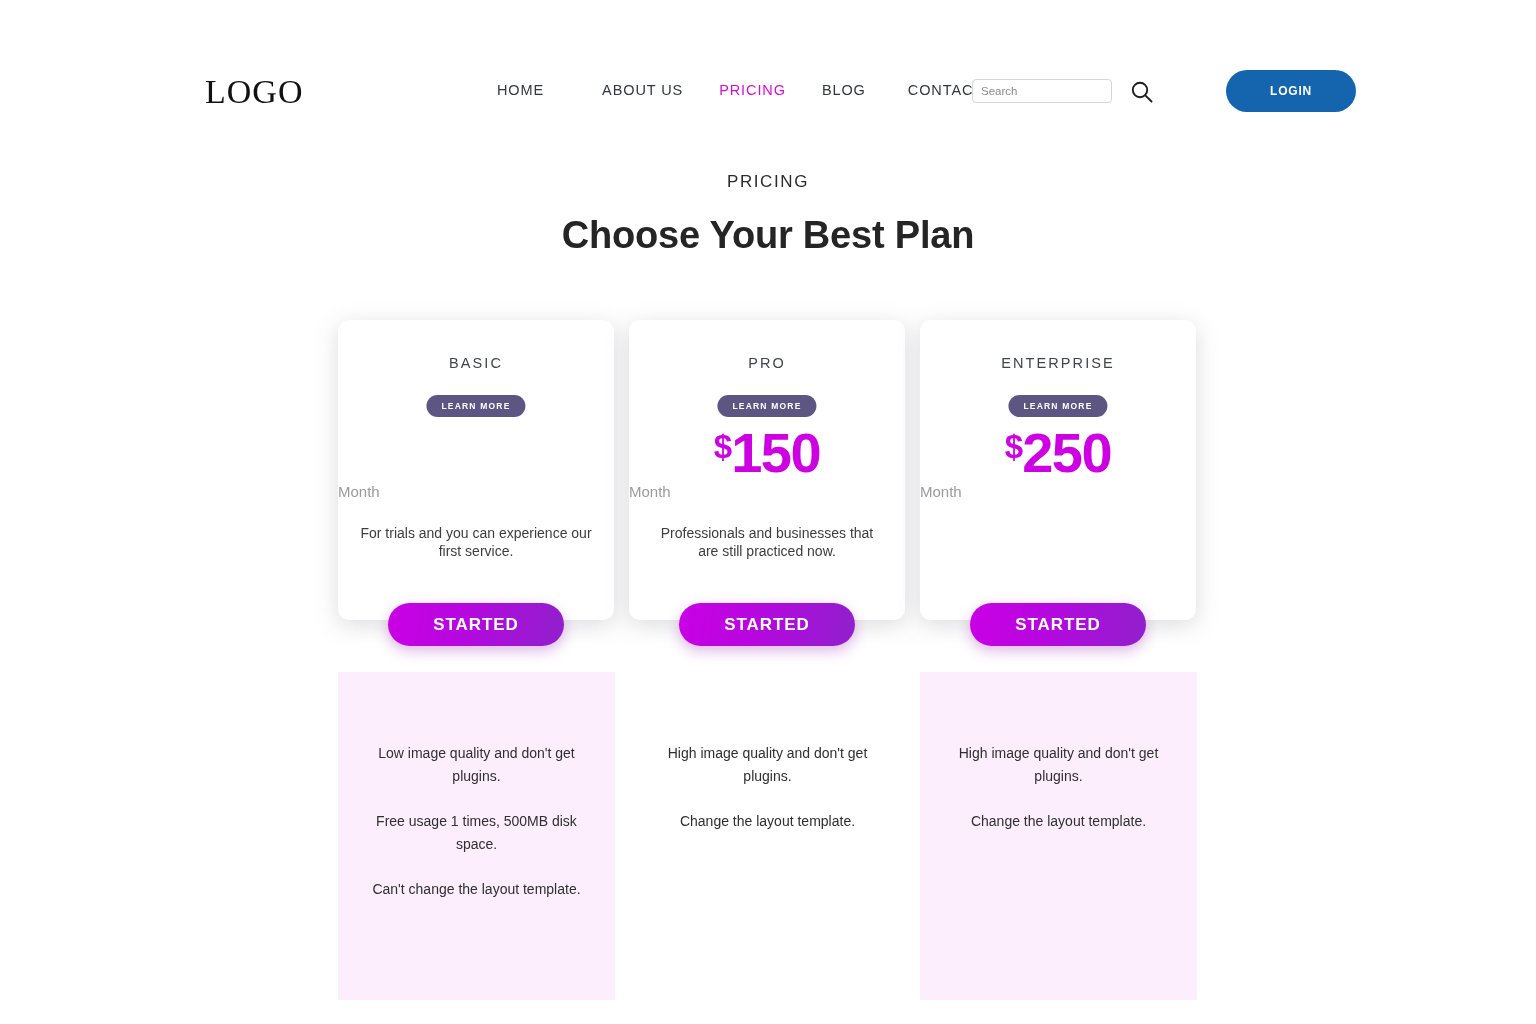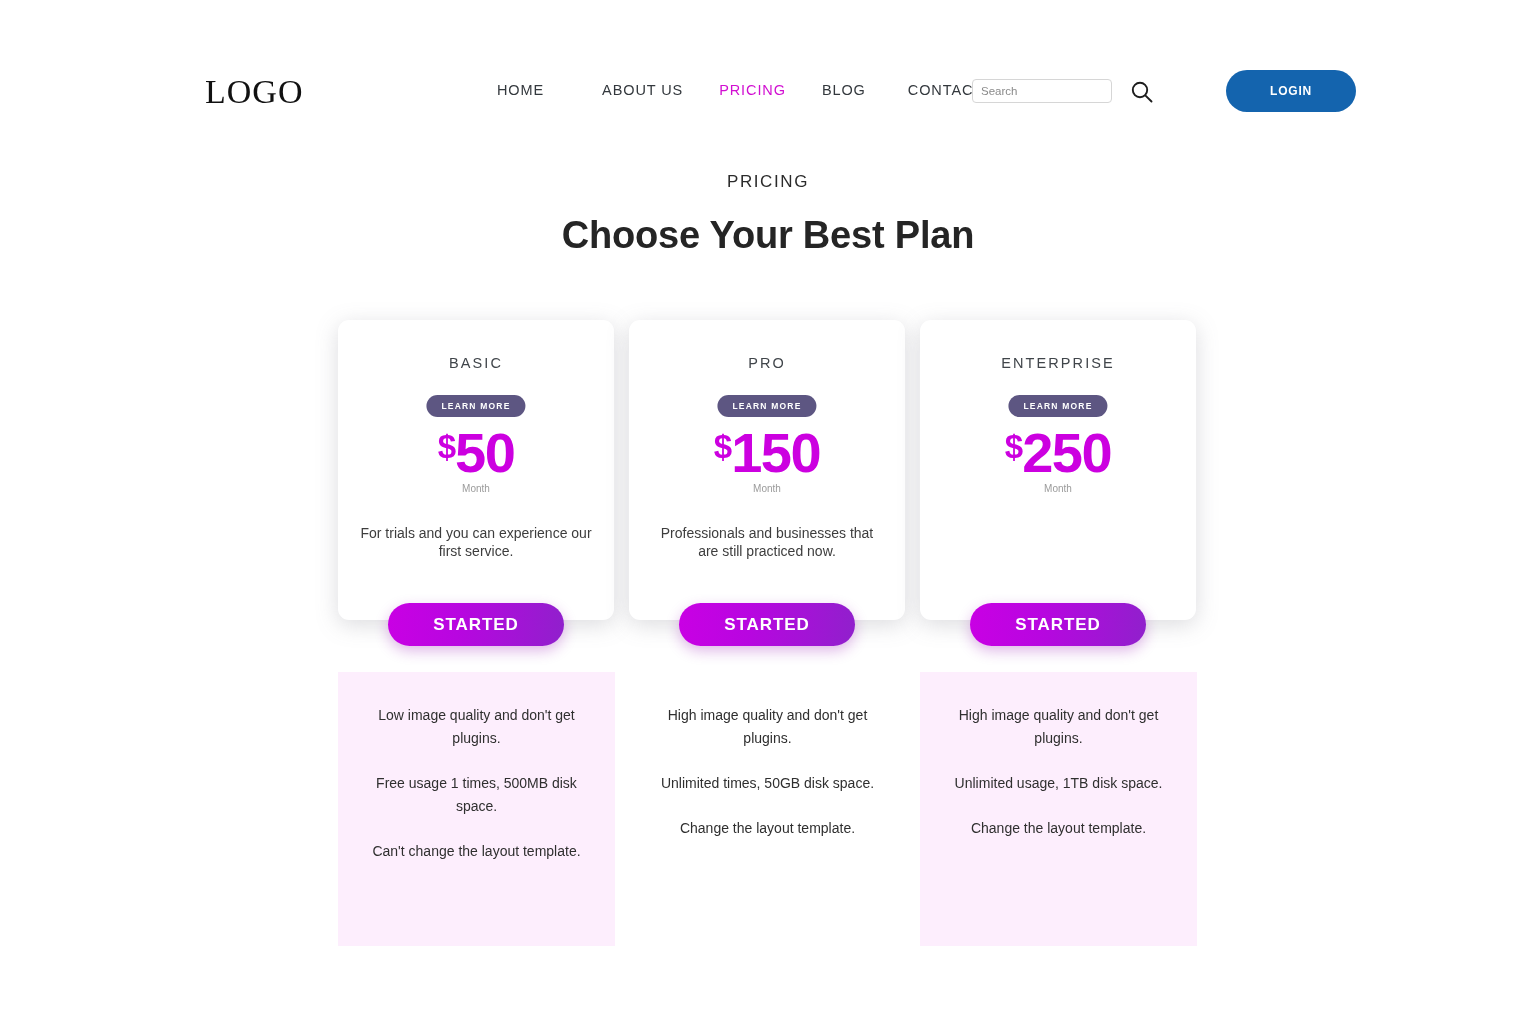--- a/index.html
+++ b/index.html
@@ -160,22 +160,22 @@
     letter-spacing: -1px;
   }
   .price .amt {
     font-size: 56px;
     font-weight: bold;
     letter-spacing: -1.5px;
   }
   .period {
     position: absolute;
     top: 163px; left: 0; width: 100%;
-    text-align: center;
-    font-size: 10px;
+    text-align: left;
+    font-size: 15px;
     color: #9b9b9b;
   }
   .card-desc {
     position: absolute;
     top: 205px; left: 22px; right: 22px;
     text-align: center;
     font-size: 14px;
     line-height: 1.27;
     color: #3d3d3d;
   }
@@ -197,22 +197,22 @@
   .started-btn.b1 { left: 388px; }
   .started-btn.b2 { left: 679px; }
   .started-btn.b3 { left: 970px; }
 
   
   .features { position: absolute; top: 672px; left: 0; width: 1536px; height: 276px; }
   .feat-panel {
     position: absolute;
     top: 0;
     width: 277px;
-    height: 274px;
-    padding-top: 32px;
+    height: 328px;
+    padding-top: 70px;
   }
   .feat-panel.f1 { left: 338px; background: #fdeefd; }
   .feat-panel.f2 { left: 629px; background: #ffffff; }
   .feat-panel.f3 { left: 920px; background: #fdeefd; }
 
   .feat-item {
     text-align: center;
     font-size: 14px;
     line-height: 1.65;
     color: #2f2f2f;
@@ -250,23 +250,20 @@
   </div>
 
   <div class="eyebrow">PRICING</div>
   <h1 class="headline">Choose Your Best Plan</h1>
 
   <div class="cards">
 
     <div class="card c1">
       <div class="plan-name">BASIC</div>
       <button class="learn-badge">LEARN MORE</button>
-      <div class="price">
-        <span class="cur">$</span><span class="amt">50</span>
-      </div>
       <div class="period">Month</div>
       <div class="card-desc">For trials and you can experience our first service.</div>
     </div>
 
     <div class="card c2">
       <div class="plan-name">PRO</div>
       <button class="learn-badge">LEARN MORE</button>
       <div class="price">
         <span class="cur">$</span><span class="amt">150</span>
       </div>
@@ -291,24 +288,22 @@
   <div class="features">
 
     <div class="feat-panel f1">
       <div class="feat-item">Low image quality and don't get plugins.</div>
       <div class="feat-item">Free usage 1 times, 500MB disk space.</div>
       <div class="feat-item">Can't change the layout template.</div>
     </div>
 
     <div class="feat-panel f2">
       <div class="feat-item">High image quality and don't get plugins.</div>
-      <div class="feat-item">Unlimited times, 50GB disk space.</div>
       <div class="feat-item">Change the layout template.</div>
     </div>
 
     <div class="feat-panel f3">
       <div class="feat-item">High image quality and don't get plugins.</div>
-      <div class="feat-item">Unlimited usage, 1TB disk space.</div>
       <div class="feat-item">Change the layout template.</div>
     </div>
   </div>
 
 </div>
 
 </body></html>

